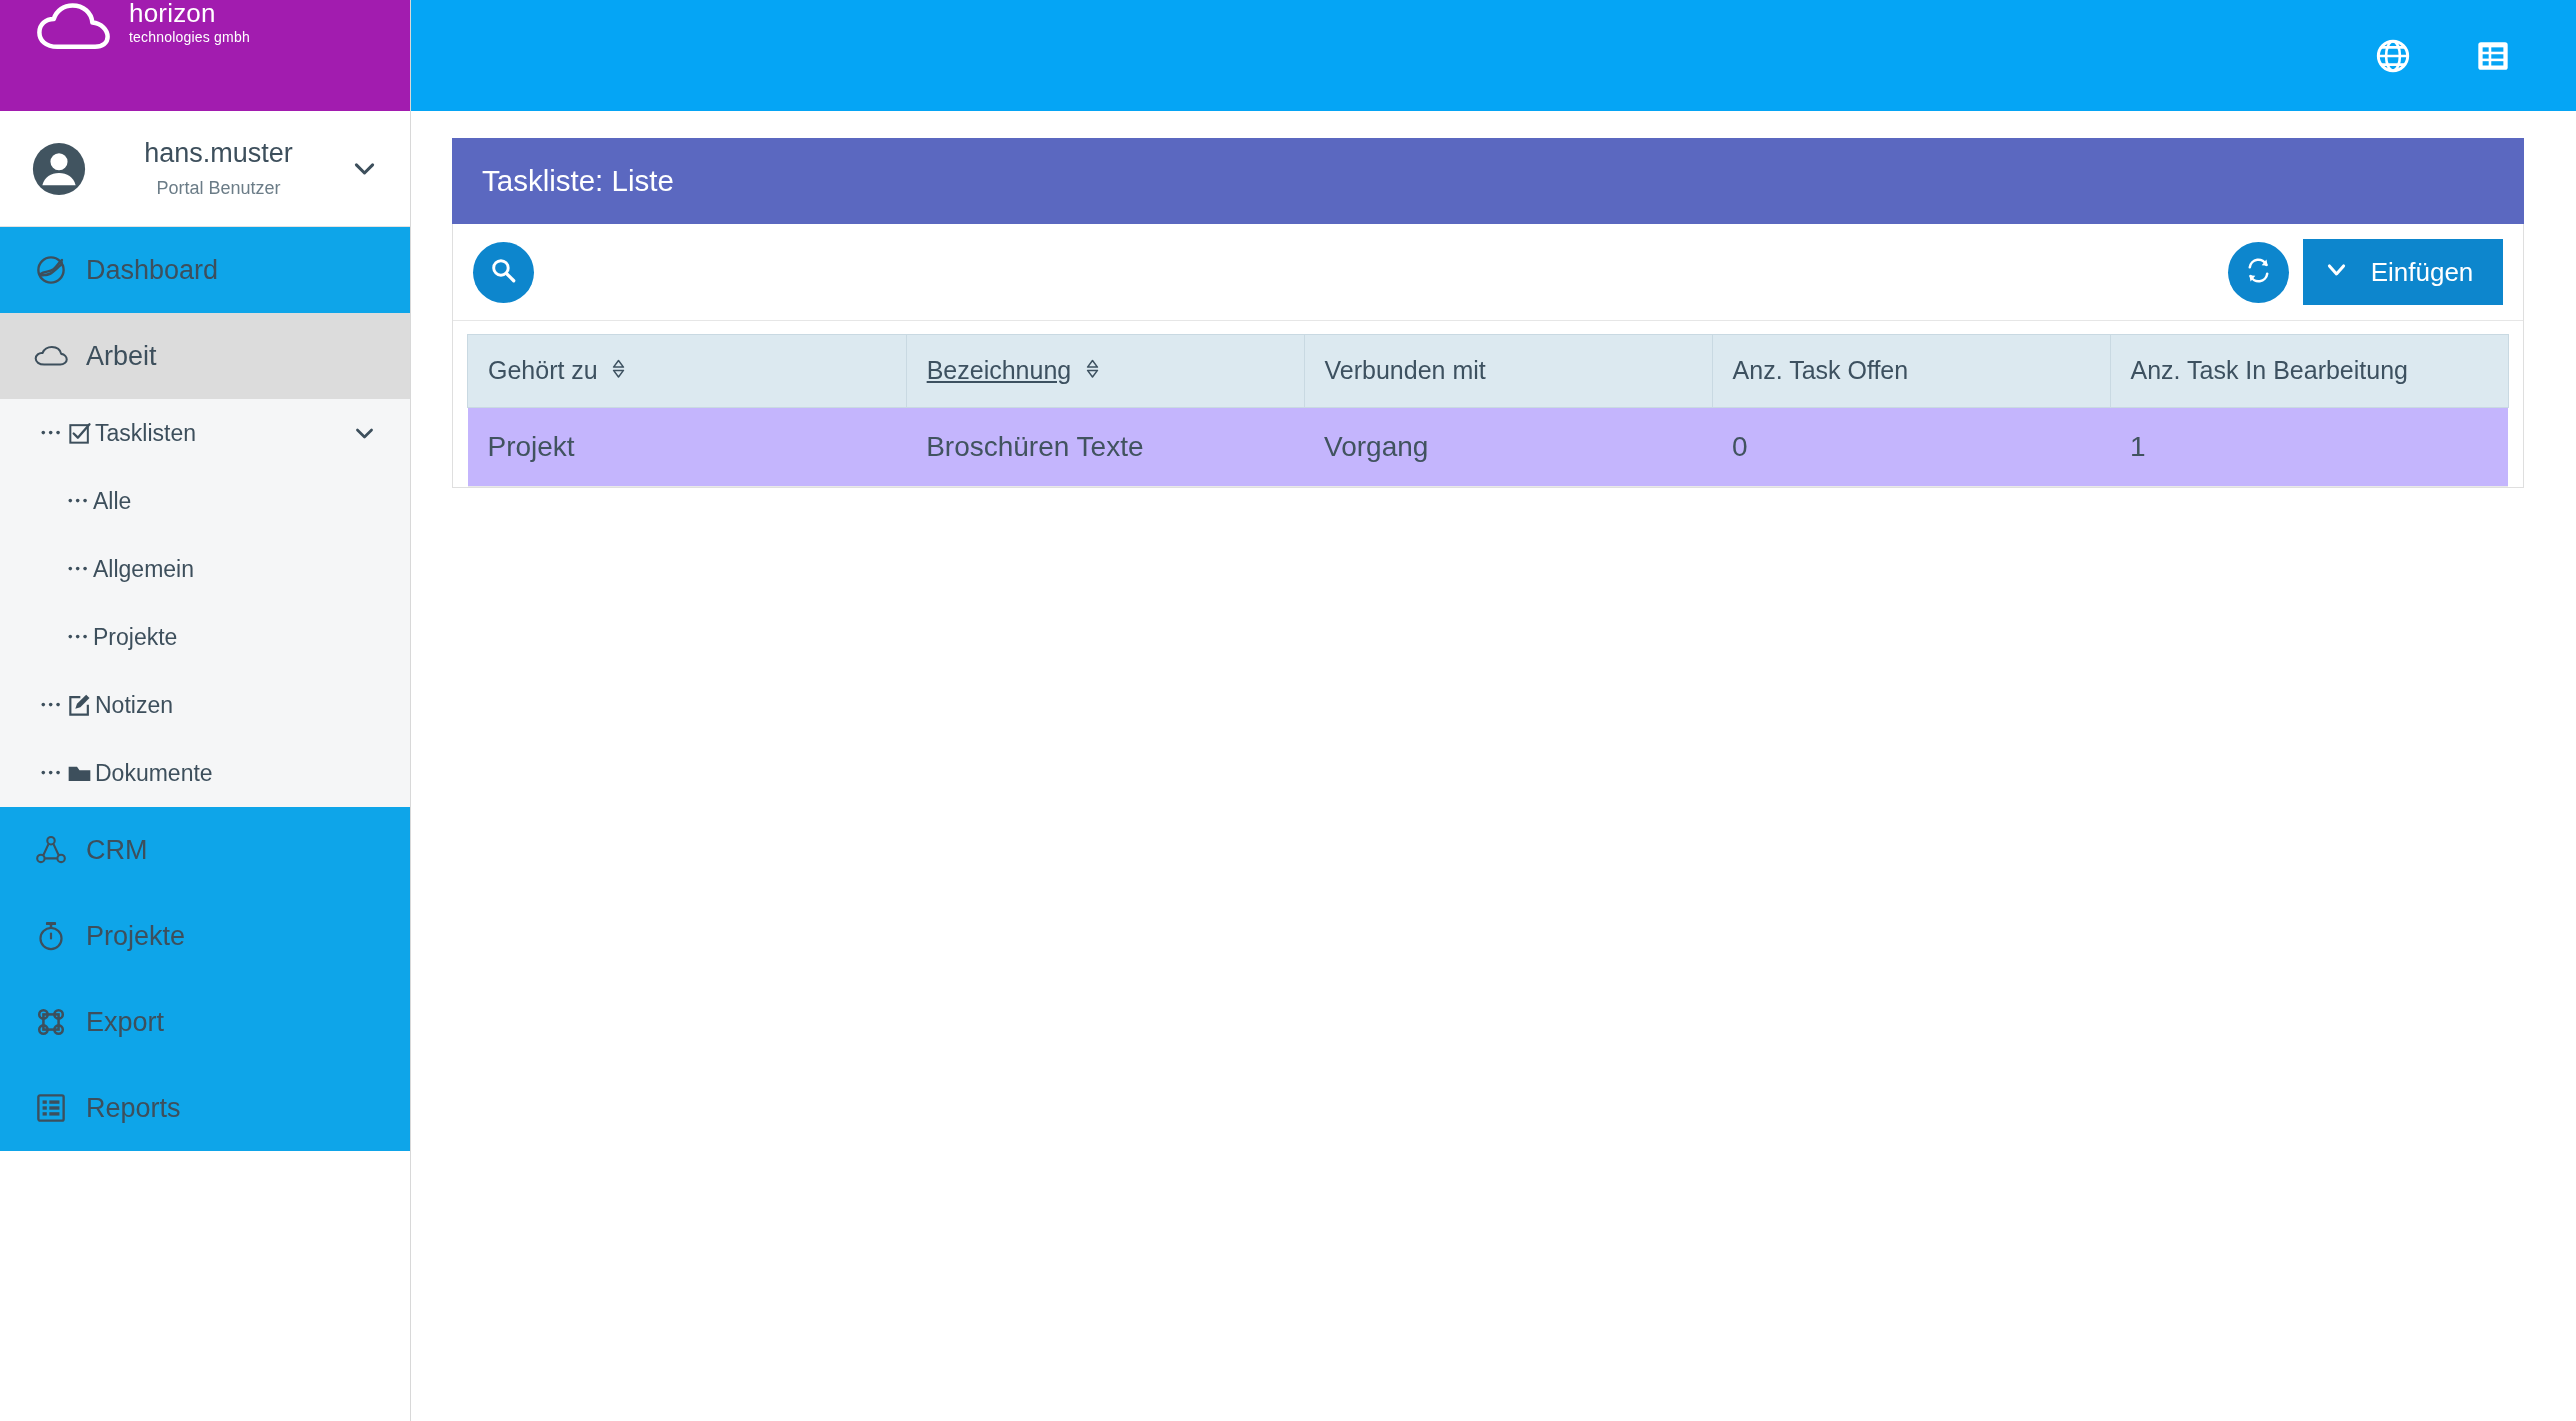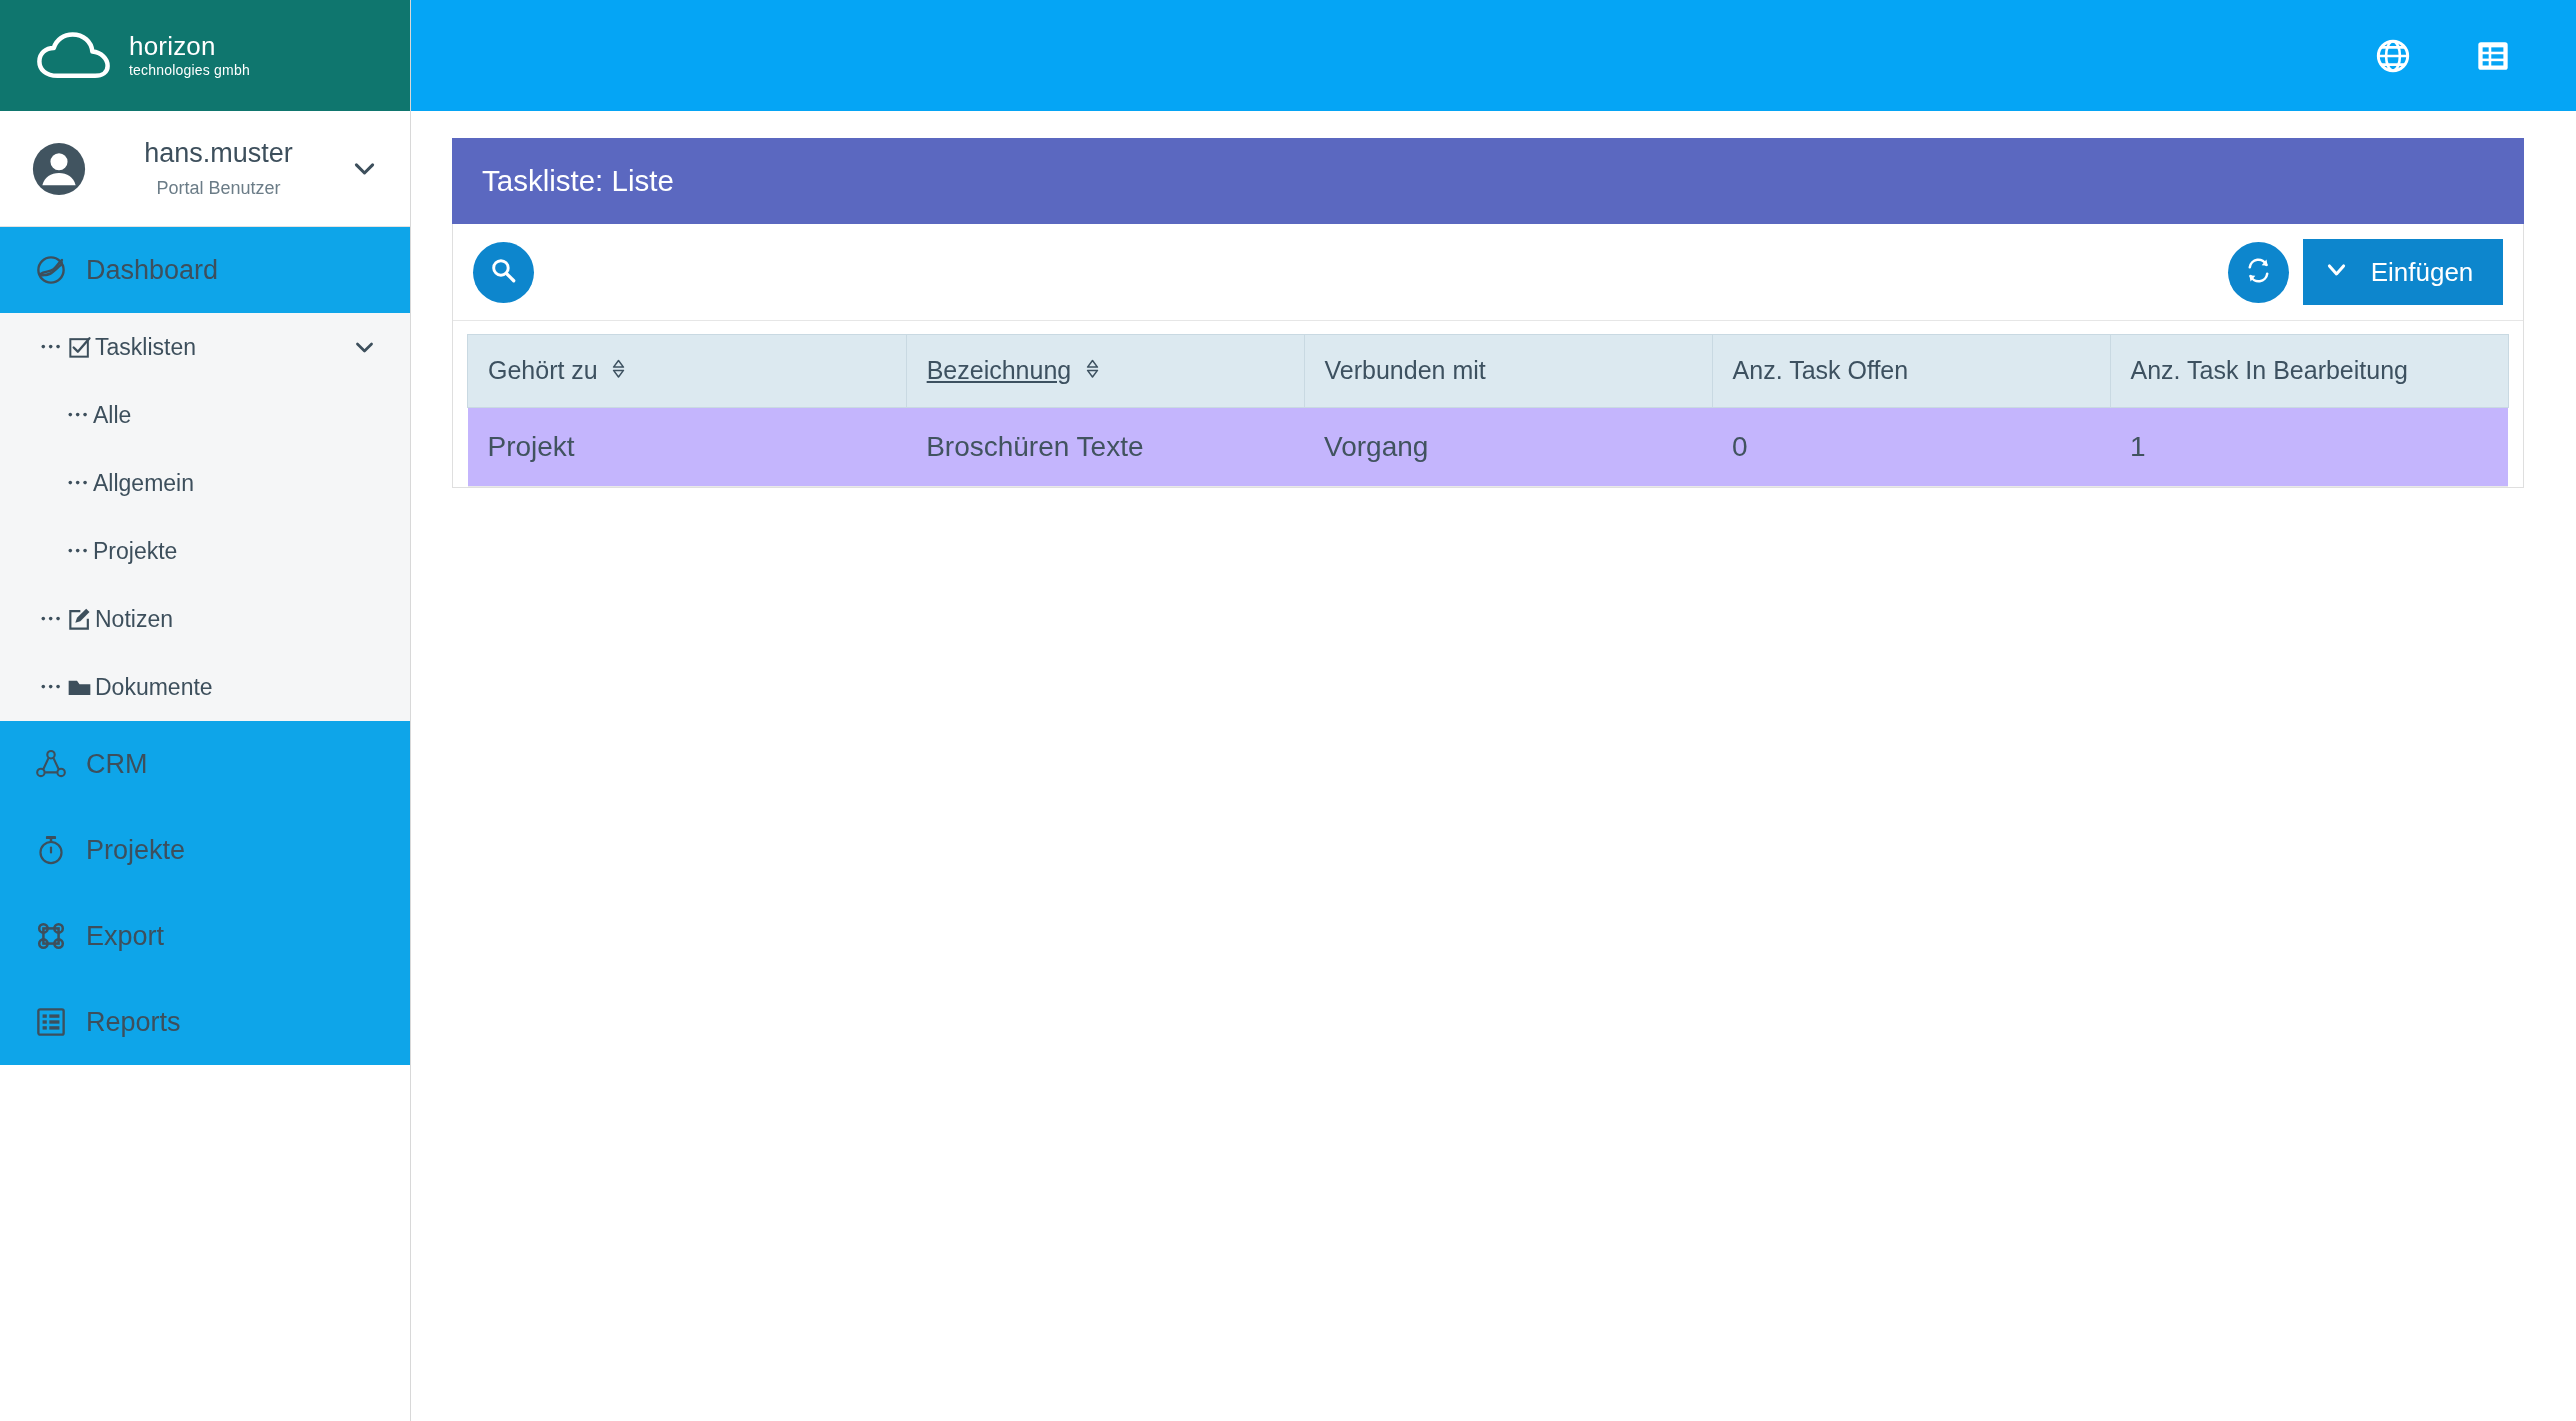--- a/index.html
+++ b/index.html
@@ -19,23 +19,22 @@
     width: 411px;
     min-width: 411px;
     height: 1421px;
     background: #ffffff;
     border-right: 0.9px solid #d8d8d8;
     display: flex;
     flex-direction: column;
   }
   .brand {
     height: 111px;
-    background: #0f766e;
-    display: flex;
-    align-items: center;
+    background: #a21caf;
+    display: flex;
     padding-left: 34px;
     gap: 16px;
   }
   .brand-logo { width: 79px; height: 54px; flex: 0 0 auto; }
   .brand-text { display: flex; flex-direction: column; line-height: 1.05; }
   .brand-name {
     color: #ffffff;
     font-size: 26px;
     letter-spacing: 0.2px;
   }
@@ -246,20 +245,28 @@
         <span class="nav-icon">
           <svg viewBox="0 0 38 38" width="32" height="32">
             <circle cx="19" cy="19" r="15" fill="none" stroke="#3d4f5c" stroke-width="2.8"></circle>
             <path d="M6 24 C12 20 17 22 22 18 C26 15 29 9 32 7" fill="none" stroke="#3d4f5c" stroke-width="2.8" stroke-linecap="round"></path>
             <path d="M5 27 C11 26 16 27 20 24 C25 21 28 16 33 13 L33 8 C28 13 24 18 19 21 C14 24 9 23 5 24 Z" fill="#3d4f5c"></path>
           </svg>
         </span>
         <span>Dashboard</span>
       </div>
 
+      <div class="nav-item active">
+        <span class="nav-icon">
+          <svg viewBox="0 0 40 28" width="34" height="24">
+            <path d="M12 24 C6 24 2 21 2 17 C2 13 6 10 10 10.5 C12 6 16 3.5 21 3.5 C27 3.5 31 7 32 11.5 C36 12 38.5 15 38.5 18 C38.5 21.5 35 24 31 24 Z" fill="none" stroke="#3d4f5c" stroke-width="2.4" stroke-linejoin="round"></path>
+          </svg>
+        </span>
+        <span>Arbeit</span>
+      </div>
 
       <div class="subnav">
 
         <div class="subnav-item lvl1">
           <span class="dots">
             <svg viewBox="0 0 28 8" width="23" height="7.2">
               <circle cx="4" cy="4" r="2.2" fill="#3d4f5c"></circle>
               <circle cx="13" cy="4" r="2.2" fill="#3d4f5c"></circle>
               <circle cx="22" cy="4" r="2.2" fill="#3d4f5c"></circle>
             </svg>

